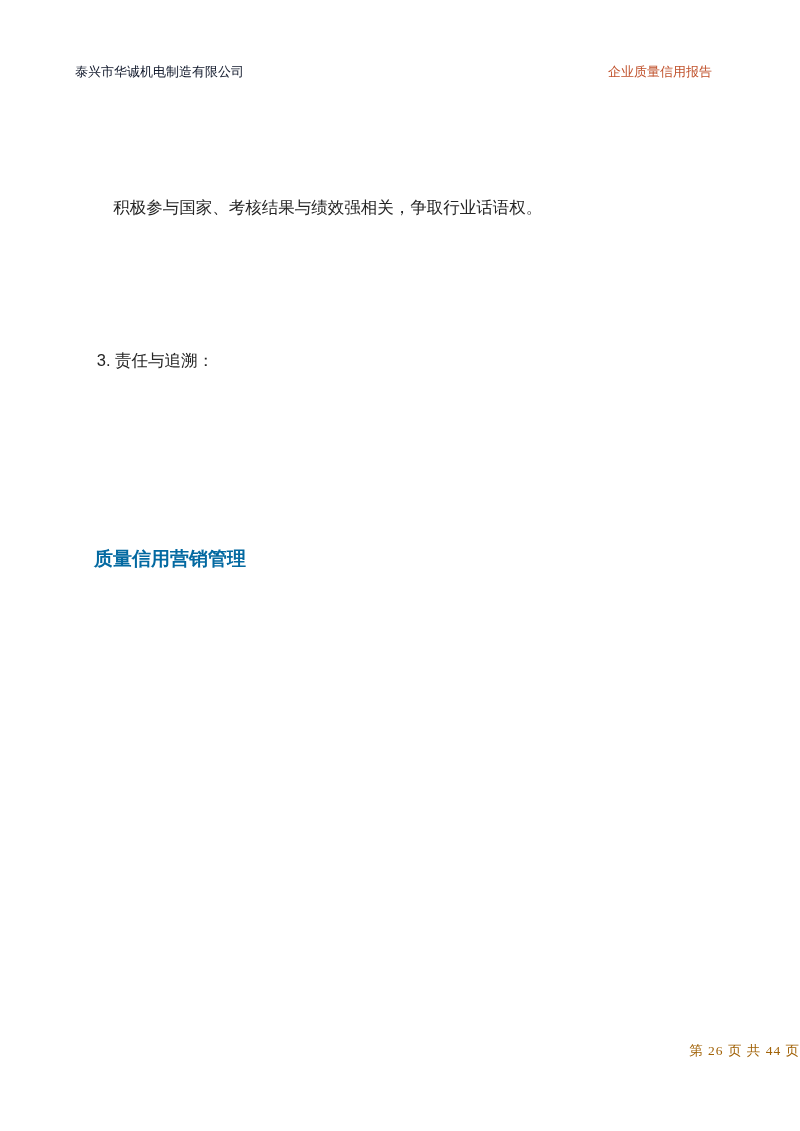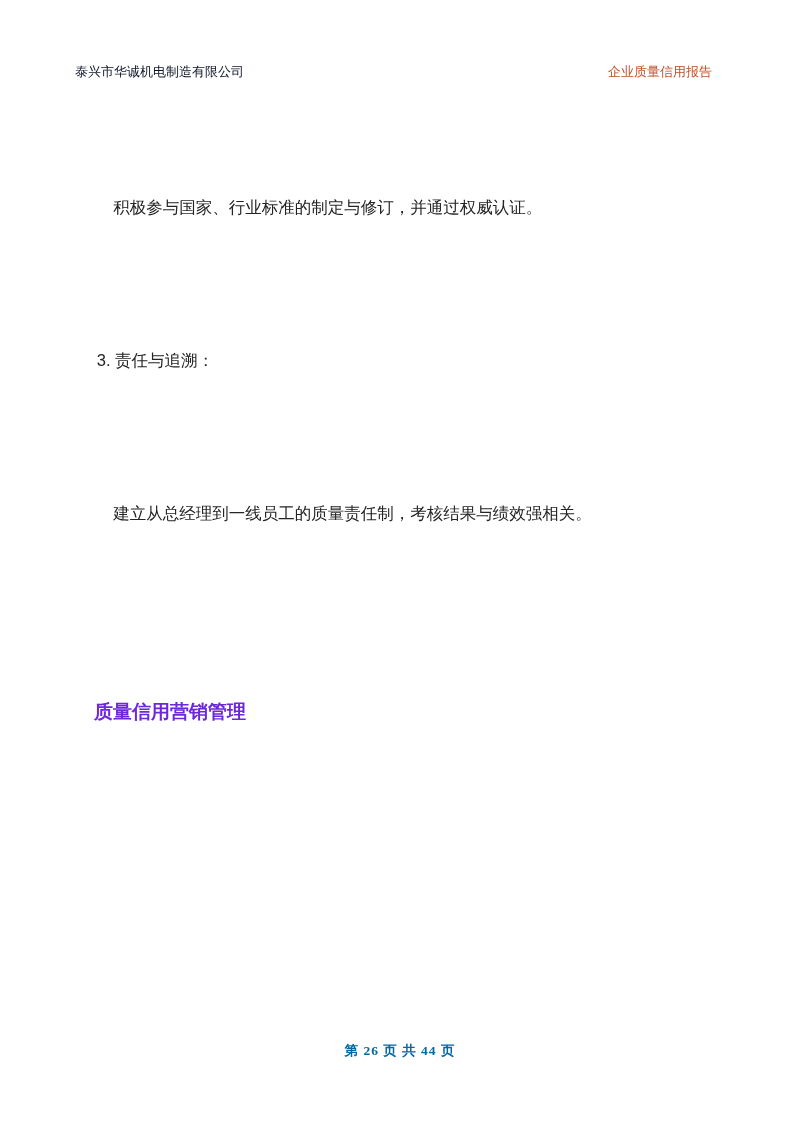--- a/index.html
+++ b/index.html
@@ -51,51 +51,49 @@
     margin: 0 0 18px 0;
   }
   .indent-2 { text-indent: 2em; }
   .indent-25 { text-indent: 2.5em; }
   .numbered { text-indent: 1.5em; }
   .section-heading {
     margin: 0 0 18px 22px;
     font-size: 19px;
     font-weight: bold;
     line-height: 45px;
-    color: #6d28d9;
+    color: #0369a1;
     text-align: left;
   }
   
   .doc-footer {
     position: absolute;
     top: 1042px;
     left: 0;
     right: 0;
-    text-align: center;
+    text-align: right;
     font-family: "Liberation Serif", serif;
     font-size: 13.5px;
     letter-spacing: 1px;
-    color: #0369a1;
-    font-weight: bold;
+    color: #a16207;
   }
 </style>
 </head>
 <body>
 
 <div class="page">
 
   <div class="doc-header">
     <span class="company">泰兴市华诚机电制造有限公司</span>
     <span class="report-title">企业质量信用报告</span>
   </div>
 
   <div class="doc-body">
-    <div class="para indent-25">积极参与国家、行业标准的制定与修订，并通过权威认证。</div>
+    <div class="para indent-25">积极参与国家、考核结果与绩效强相关，争取行业话语权。</div>
     <div class="para numbered">3. 责任与追溯：</div>
-    <div class="para indent-25">建立从总经理到一线员工的质量责任制，考核结果与绩效强相关。</div>
 
     <h2 class="section-heading">质量信用营销管理</h2>
 
     
     
     
     
     
   </div>
 

